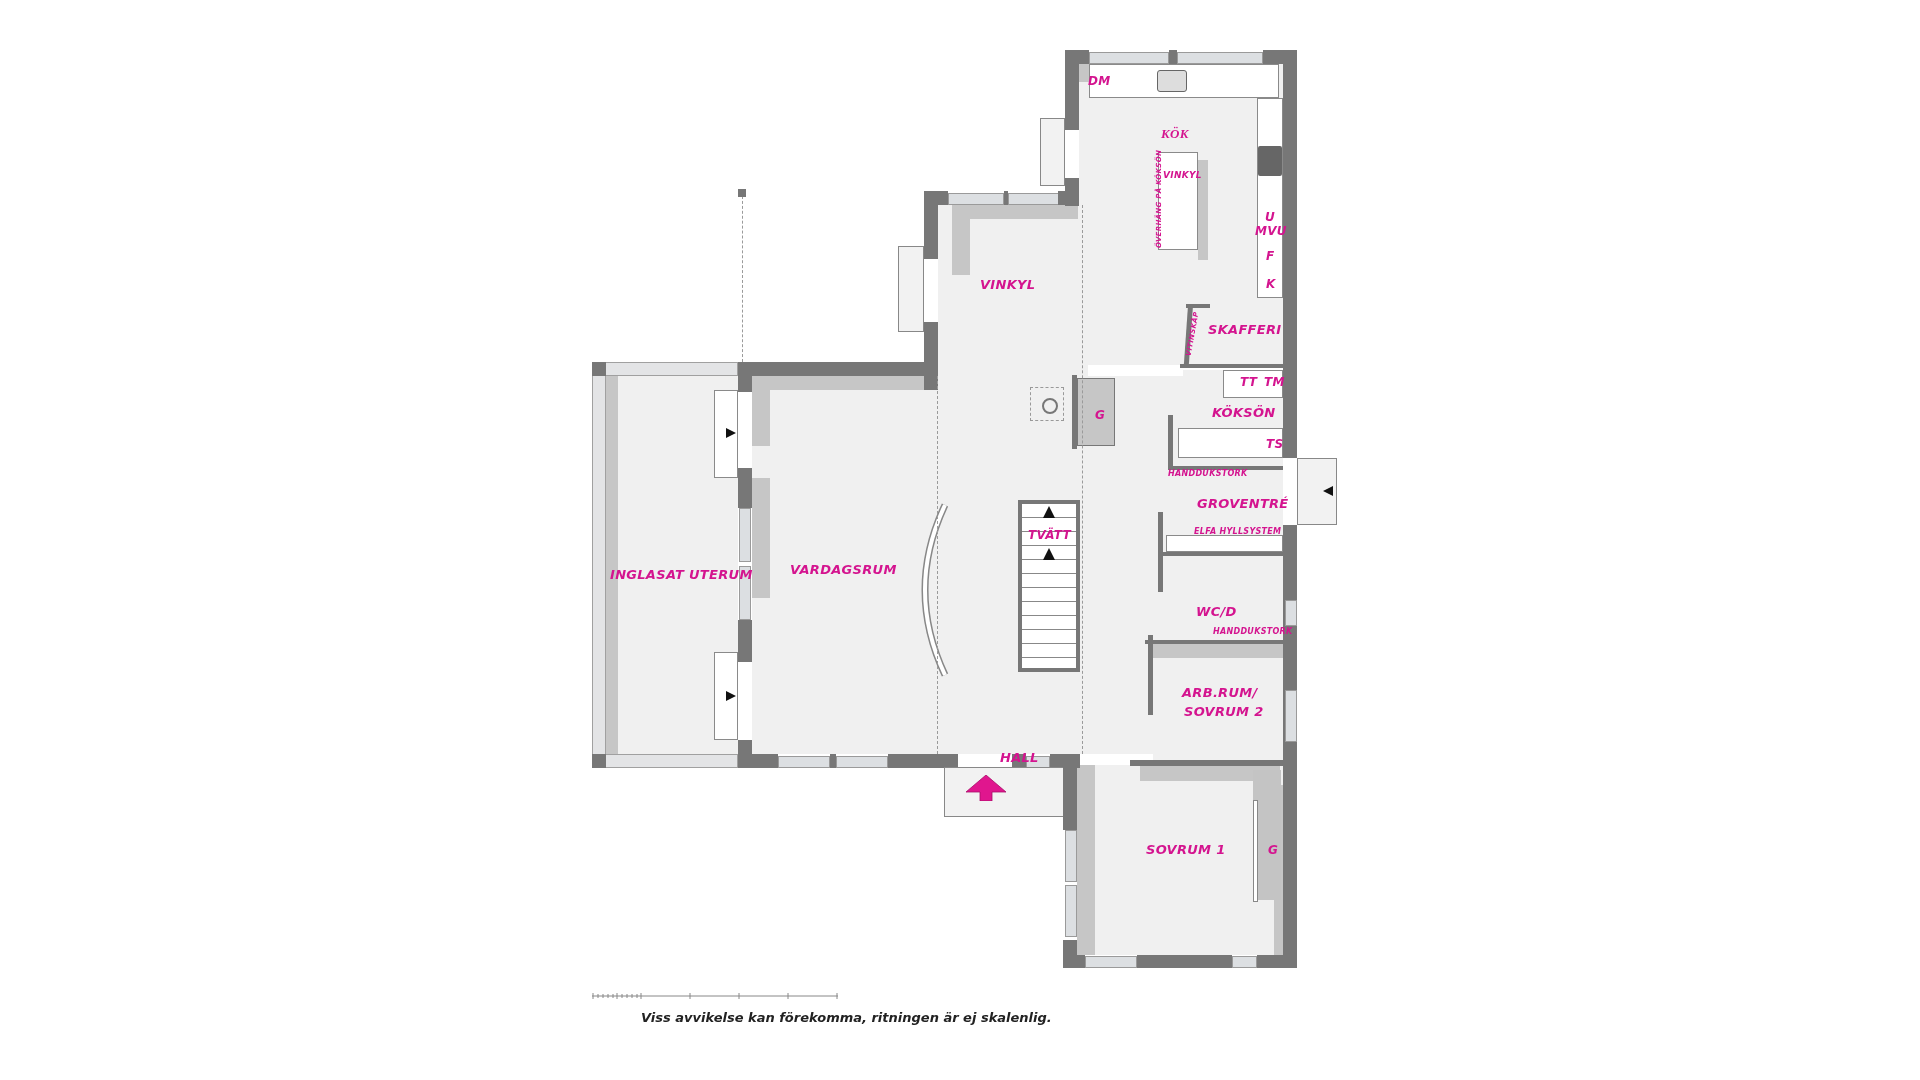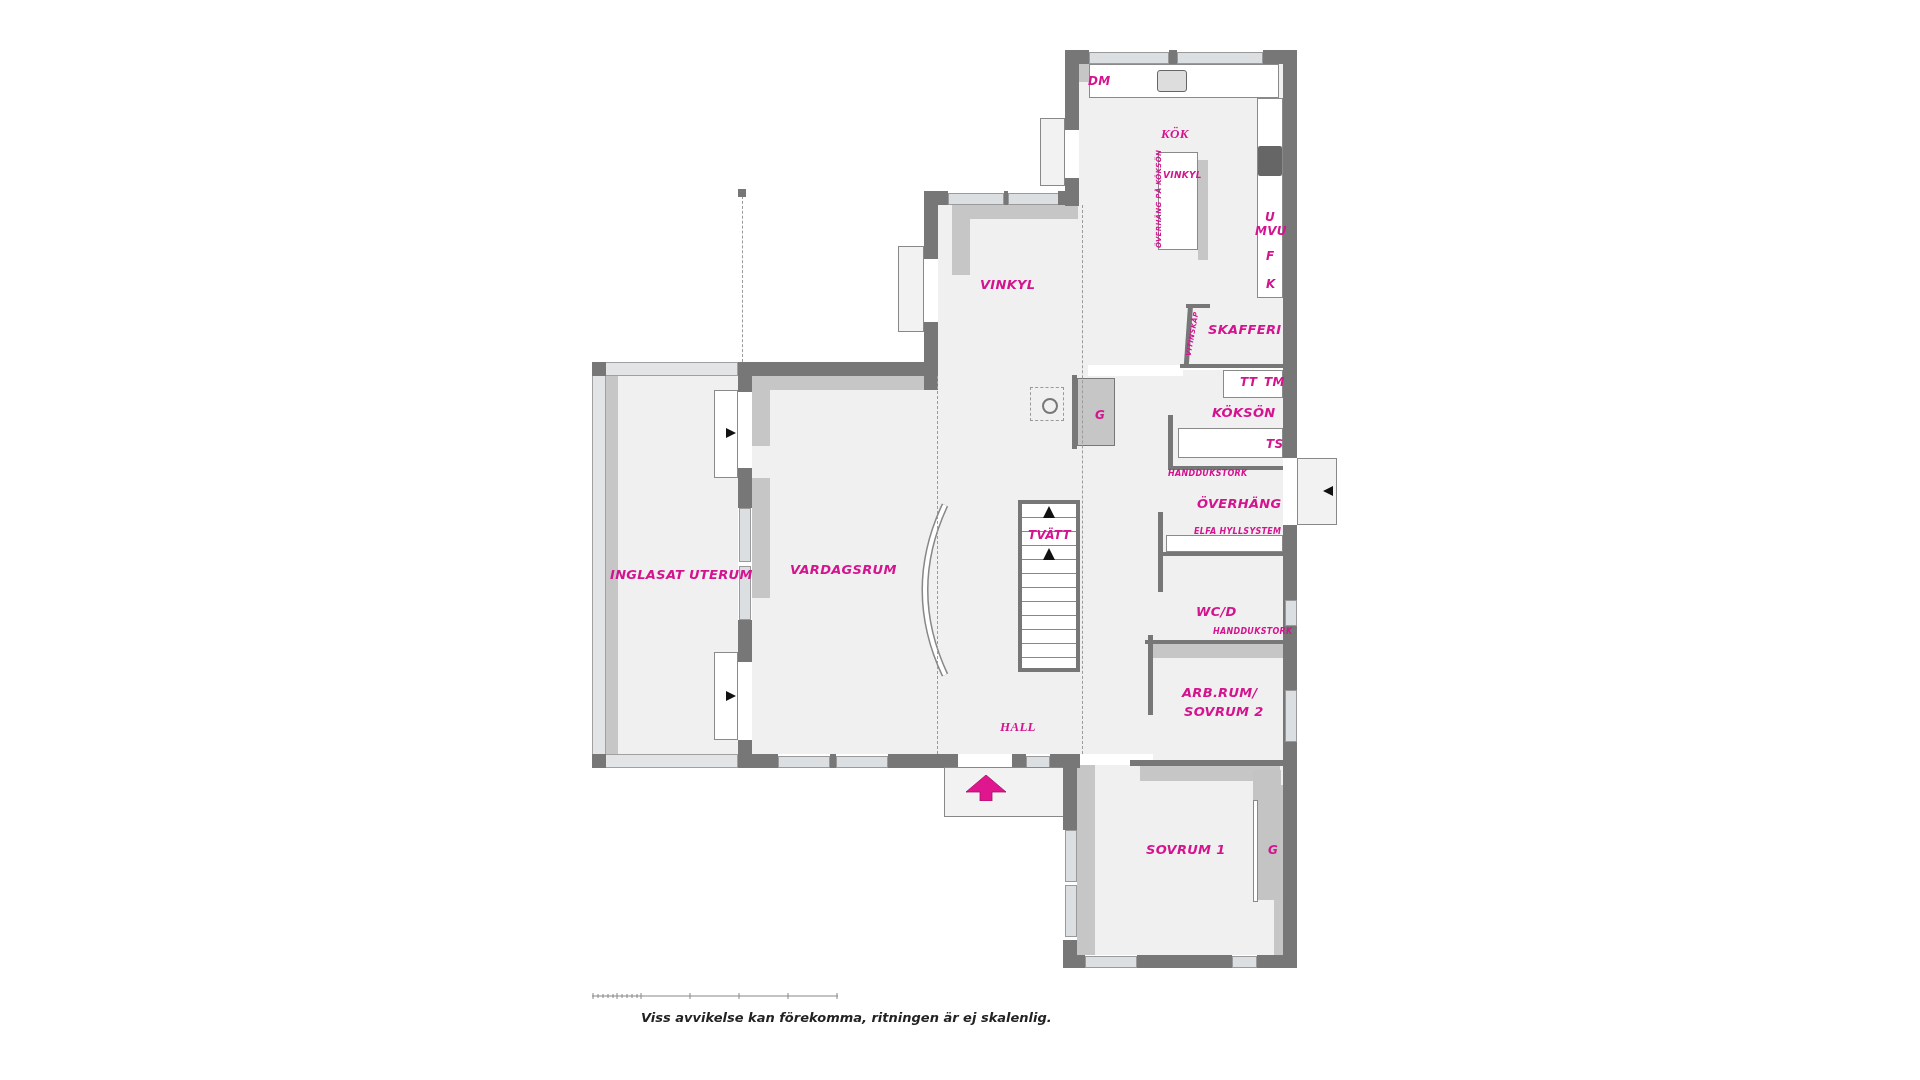--- a/index.html
+++ b/index.html
@@ -159,25 +159,25 @@
   <div class="abs dash-v" style="left:937px;top:376px;height:378px;"></div>
   <div class="abs dash-v" style="left:1082px;top:205px;height:549px;"></div>
 
   <div class="abs step" style="left:1297px;top:458px;width:40px;height:67px;"></div>
   <div class="abs" style="left:1323px;top:486px;width:0;height:0;border-top:5px solid transparent;border-bottom:5px solid transparent;border-right:10px solid #111;"></div>
 
   <span class="lbl lg" style="left:1161px;top:126px;font-family:Liberation Serif, serif;">KÖK</span>
   <span class="lbl lg" style="left:980px;top:277px;">VINKYL</span>
   <span class="lbl lg" style="left:790px;top:562px;">VARDAGSRUM</span>
   <span class="lbl lg" style="left:610px;top:567px;">INGLASAT UTERUM</span>
-  <span class="lbl lg" style="left:1000px;top:719px;font-family:Liberation Serif, serif;">HALL</span>
+  <span class="lbl lg" style="left:1000px;top:750px;">HALL</span>
   <span class="lbl md" style="left:1028px;top:528px;">TVÄTT</span>
   <span class="lbl lg" style="left:1208px;top:322px;">SKAFFERI</span>
   <span class="lbl lg" style="left:1212px;top:405px;">KÖKSÖN</span>
-  <span class="lbl lg" style="left:1197px;top:496px;">ÖVERHÄNG</span>
+  <span class="lbl lg" style="left:1197px;top:496px;">GROVENTRÉ</span>
   <span class="lbl lg" style="left:1196px;top:604px;text-align:center;">WC/D</span>
   <span class="lbl lg" style="left:1182px;top:685px;">ARB.RUM/</span>
   <span class="lbl lg" style="left:1184px;top:704px;">SOVRUM 2</span>
   <span class="lbl lg" style="left:1146px;top:842px;">SOVRUM 1</span>
 
   <span class="lbl md" style="left:1088px;top:74px;">DM</span>
   <span class="lbl sm" style="left:1163px;top:170px;">VINKYL</span>
   <span class="lbl sm" style="left:1110px;top:195px;transform:rotate(-90deg);transform-origin:center;font-size:7px;">ÖVERHÄNG PÅ KÖKSÖN</span>
   <span class="lbl md" style="left:1265px;top:210px;">U</span>
   <span class="lbl md" style="left:1255px;top:224px;text-align:center;">MVU</span>

